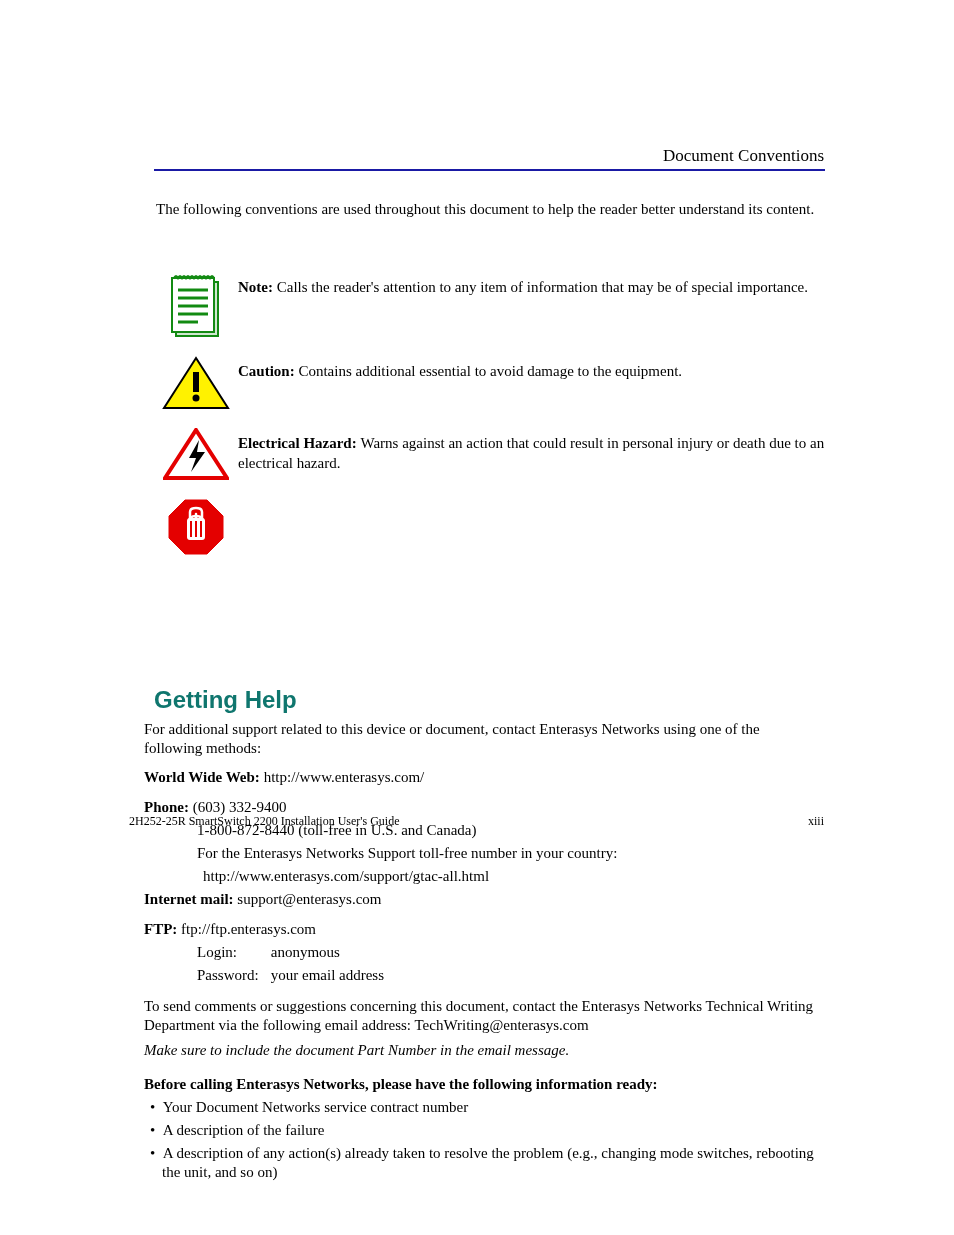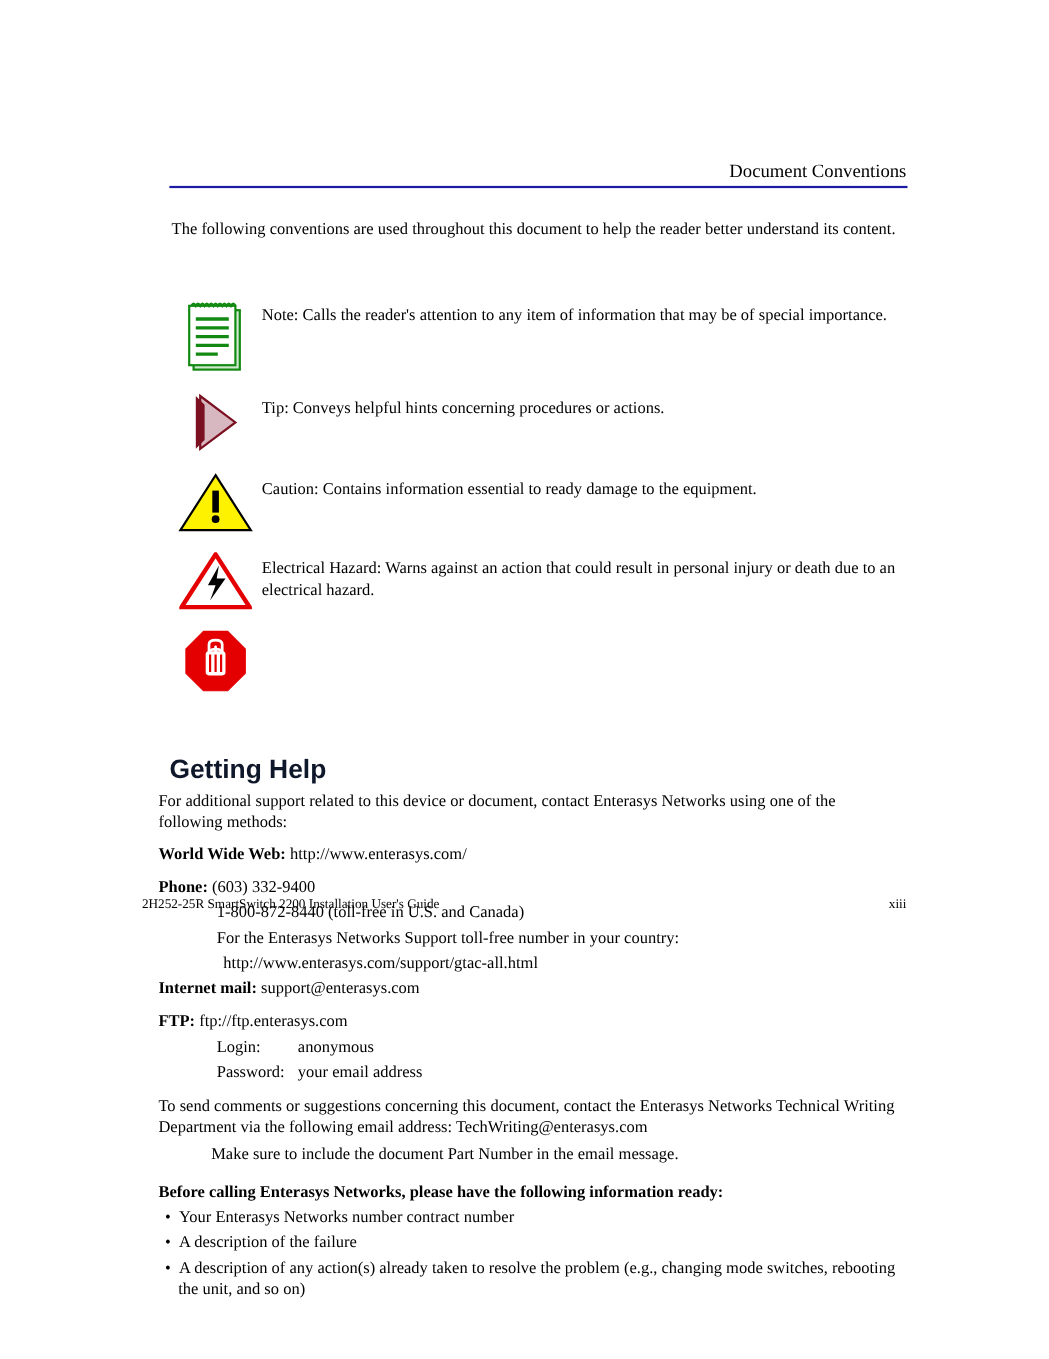--- a/index.html
+++ b/index.html
@@ -59,30 +59,30 @@
     justify-content: center;
     align-items: flex-start;
   }
   .text-col {
     flex: 1 1 auto;
     padding-top: 6px;
     font-size: 15px;
     line-height: 1.3;
   }
   .text-col b {
-    font-weight: normal;
+    font-weight: bold;
   }
   .support-heading {
     position: absolute;
     left: 154px;
     top: 686px;
     font-family: Arial, Helvetica, sans-serif;
     font-size: 24px;
     font-weight: bold;
-    color: #0f172a;
+    color: #0f766e;
   }
   .support-body {
     position: absolute;
     left: 144px;
     top: 720px;
     width: 670px;
     font-size: 15px;
     line-height: 1.28;
   }
   .support-body p { margin: 0 0 4px 0; }
@@ -126,42 +126,31 @@
             <line x1="8" y1="42" x2="38" y2="42" stroke="#128a12" stroke-width="3"></line>
             <line x1="8" y1="50" x2="28" y2="50" stroke="#128a12" stroke-width="3"></line>
           </g>
         </svg>
       </div>
       <div class="text-col">
         <b>Note: </b><span>Calls the reader's attention to any item of information that may be of special importance.</span>
       </div>
     </div>
 
-    <div class="row">
-      <div class="icon-col">
-        <svg width="48" height="56" viewBox="0 0 48 56">
-          <polygon points="10,4 42,28 10,52" fill="#d8b8c0" stroke="#7a1020" stroke-width="2"></polygon>
-          <polygon points="6,4 6,52 14,44 14,12" fill="#7a1020"></polygon>
-        </svg>
-      </div>
-      <div class="text-col">
-        <b>Tip: </b><span>Conveys helpful hints concerning procedures or actions.</span>
-      </div>
-    </div>
 
     <div class="row">
       <div class="icon-col">
         <svg width="68" height="54" viewBox="0 0 68 54">
           <polygon points="34,2 66,52 2,52" fill="#fff200" stroke="#000000" stroke-width="2"></polygon>
           <rect x="31" y="16" width="6" height="20" fill="#000000"></rect>
           <circle cx="34" cy="42" r="3.5" fill="#000000"></circle>
         </svg>
       </div>
       <div class="text-col">
-        <b>Caution: </b><span>Contains information essential to ready damage to the equipment.</span>
+        <b>Caution: </b><span>Contains additional essential to avoid damage to the equipment.</span>
       </div>
     </div>
 
     <div class="row">
       <div class="icon-col">
         <svg width="66" height="52" viewBox="0 0 66 52">
           <polygon points="33,2 64,50 2,50" fill="#ffffff" stroke="#e40000" stroke-width="4"></polygon>
           <polygon points="36,12 26,30 33,30 28,44 42,24 34,24" fill="#000000"></polygon>
         </svg>
       </div>
@@ -211,24 +200,24 @@
     </p>
     <p style="margin-left:53px;">
       <span class="label-col">Login:</span>
       <span>anonymous</span>
     </p>
     <p style="margin-left:53px;">
       <span class="label-col">Password:</span>
       <span>your email address</span>
     </p>
     <p style="margin-top:12px;">To send comments or suggestions concerning this document, contact the Enterasys Networks Technical Writing Department via the following email address: TechWriting@enterasys.com</p>
-    <p style="margin-top:6px;margin-left:48px;">Make sure to include the document Part Number in the email message.</p>
+    <p style="margin-top:6px;font-style:italic;">Make sure to include the document Part Number in the email message.</p>
 
     <p style="margin-top:14px;"><b>Before calling Enterasys Networks, please have the following information ready:</b></p>
-    <p style="margin-left:18px; text-indent:-12px;">•&nbsp;&nbsp;<span>Your Enterasys Networks number contract number</span></p>
+    <p style="margin-left:18px; text-indent:-12px;">•&nbsp;&nbsp;<span>Your Document Networks service contract number</span></p>
     <p style="margin-left:18px; text-indent:-12px;">•&nbsp;&nbsp;<span>A description of the failure</span></p>
     <p style="margin-left:18px; text-indent:-12px;">•&nbsp;&nbsp;<span>A description of any action(s) already taken to resolve the problem (e.g., changing mode switches, rebooting the unit, and so on)</span></p>
   </div>
 
   <div class="footer-left">2H252-25R SmartSwitch 2200 Installation User's Guide</div>
   <div class="footer-right">xiii</div>
 
 </div>
 
 </body></html>

